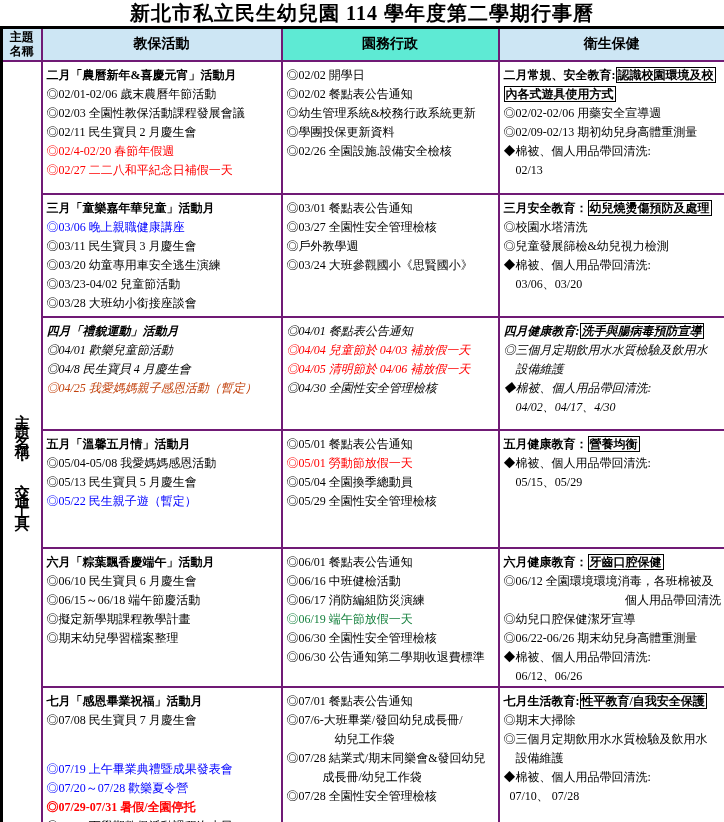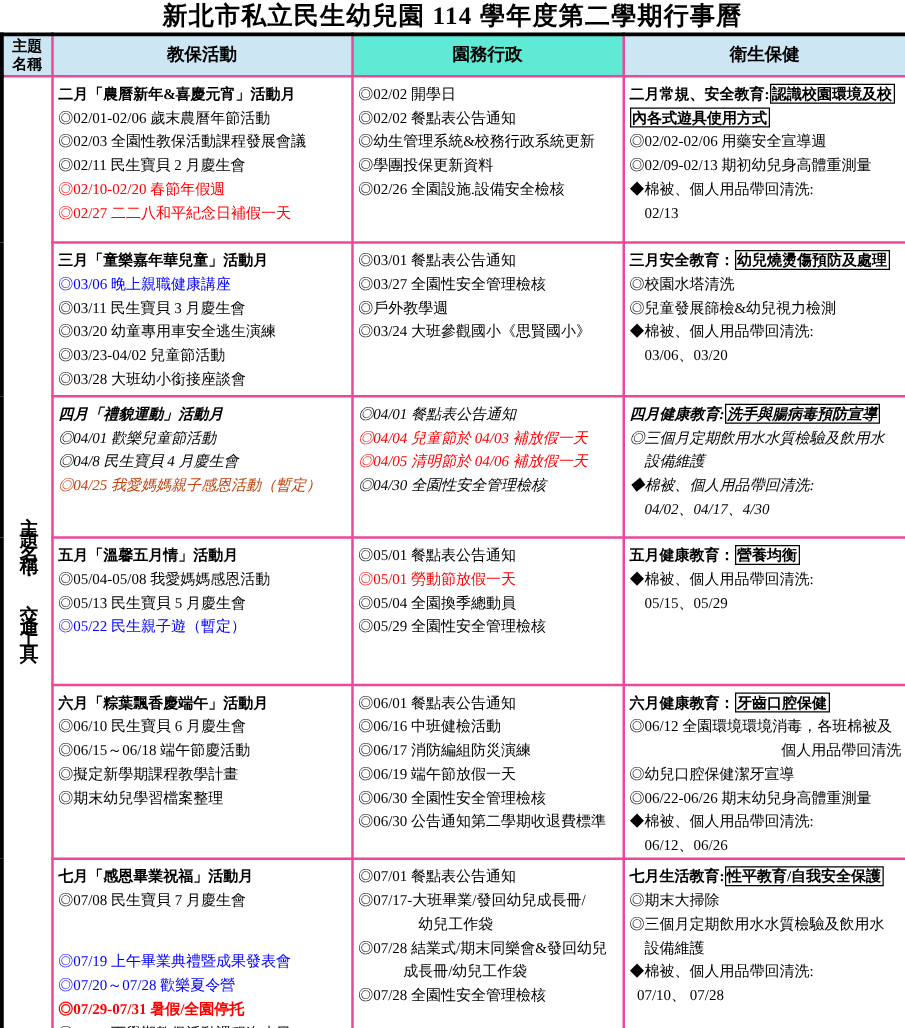--- a/index.html
+++ b/index.html
@@ -15,21 +15,21 @@
     font-size: 20px;
     font-weight: bold;
     letter-spacing: 1px;
   }
   table {
     width: 724px;
     border-collapse: collapse;
     table-layout: fixed;
     border: 3px solid #000;
   }
-  th, td { border: 2px solid #ec4899; }
+  th, td { border: 2px solid #701a75; }
   thead tr { height: 33px; }
   thead th {
     background: #cde6f4;
     font-size: 14px;
     font-weight: bold;
     text-align: center;
     vertical-align: middle;
     padding: 1px;
   }
   th.theme-h { font-size: 12px; line-height: 14px; }
@@ -90,21 +90,21 @@
   <tbody>
       <tr class="row-feb">
         <td rowspan="6" class="theme-cell">
           <div class="vertical-text">主題名稱：交通工具</div>
         </td>
         <td class="cell">
           <div class="line" style="font-weight: bold;">二月「農曆新年&amp;喜慶元宵」活動月</div>
           <div class="line">◎02/01-02/06 歲末農曆年節活動</div>
           <div class="line">◎02/03 全園性教保活動課程發展會議</div>
           <div class="line">◎02/11 民生寶貝 2 月慶生會</div>
-          <div class="line" style="color: rgb(255, 0, 0);">◎02/10-02/20 春節年假週</div>
+          <div class="line" style="color: rgb(255, 0, 0);">◎02/4-02/20 春節年假週</div>
           <div class="line" style="color: rgb(255, 0, 0);">◎02/27 二二八和平紀念日補假一天</div>
         </td>
         <td class="cell">
           <div class="line">◎02/02 開學日</div>
           <div class="line">◎02/02 餐點表公告通知</div>
           <div class="line">◎幼生管理系統&amp;校務行政系統更新</div>
           <div class="line">◎學團投保更新資料</div>
           <div class="line">◎02/26 全園設施.設備安全檢核</div>
         </td>
         <td class="cell">
@@ -183,21 +183,21 @@
           <div class="line" style="font-weight: bold;">六月「粽葉飄香慶端午」活動月</div>
           <div class="line">◎06/10 民生寶貝 6 月慶生會</div>
           <div class="line">◎06/15～06/18 端午節慶活動</div>
           <div class="line">◎擬定新學期課程教學計畫</div>
           <div class="line">◎期末幼兒學習檔案整理</div>
         </td>
         <td class="cell">
           <div class="line">◎06/01 餐點表公告通知</div>
           <div class="line">◎06/16 中班健檢活動</div>
           <div class="line">◎06/17 消防編組防災演練</div>
-          <div class="line" style="color: #000000;">◎06/19 端午節放假一天</div>
+          <div class="line" style="color: #15803d;">◎06/19 端午節放假一天</div>
           <div class="line">◎06/30 全園性安全管理檢核</div>
           <div class="line">◎06/30 公告通知第二學期收退費標準</div>
         </td>
         <td class="cell">
           <div class="line health-title"><span>六月健康教育：</span><span class="boxed">牙齒口腔保健</span></div>
           <div class="line">◎06/12 全園環境環境消毒，各班棉被及</div>
           <div class="line" style="padding-left: 1em; text-align: right;">個人用品帶回清洗</div>
           <div class="line">◎幼兒口腔保健潔牙宣導</div>
           <div class="line">◎06/22-06/26 期末幼兒身高體重測量</div>
           <div class="line">◆棉被、個人用品帶回清洗:</div>
@@ -209,21 +209,21 @@
           <div class="line" style="font-weight: bold;">七月「感恩畢業祝福」活動月</div>
           <div class="line">◎07/08 民生寶貝 7 月慶生會</div>
           <div class="line" style="color: rgb(0, 0, 255); margin-top: 30px;">◎07/19 上午畢業典禮暨成果發表會</div>
           <div class="line" style="color: rgb(0, 0, 255);">◎07/20～07/28 歡樂夏令營</div>
           <div class="line" style="font-weight: bold; color: rgb(255, 0, 0);">◎07/29-07/31 暑假/全園停托</div>
           <div class="line">◎07/31 下學期教保活動課程迄止日</div>
           <div class="line" style="color: rgb(0, 0, 255);">◎08/03 新學期開學日</div>
         </td>
         <td class="cell">
           <div class="line">◎07/01 餐點表公告通知</div>
-          <div class="line">◎07/17-大班畢業/發回幼兒成長冊/</div>
+          <div class="line">◎07/6-大班畢業/發回幼兒成長冊/</div>
           <div class="line" style="padding-left: 4em;">幼兒工作袋</div>
           <div class="line">◎07/28 結業式/期末同樂會&amp;發回幼兒</div>
           <div class="line" style="padding-left: 3em;">成長冊/幼兒工作袋</div>
           <div class="line">◎07/28 全園性安全管理檢核</div>
         </td>
         <td class="cell">
           <div class="line health-title"><span>七月生活教育:</span><span class="boxed">性平教育/自我安全保護</span></div>
           <div class="line">◎期末大掃除</div>
           <div class="line">◎三個月定期飲用水水質檢驗及飲用水</div>
           <div class="line" style="padding-left: 1em;">設備維護</div>

